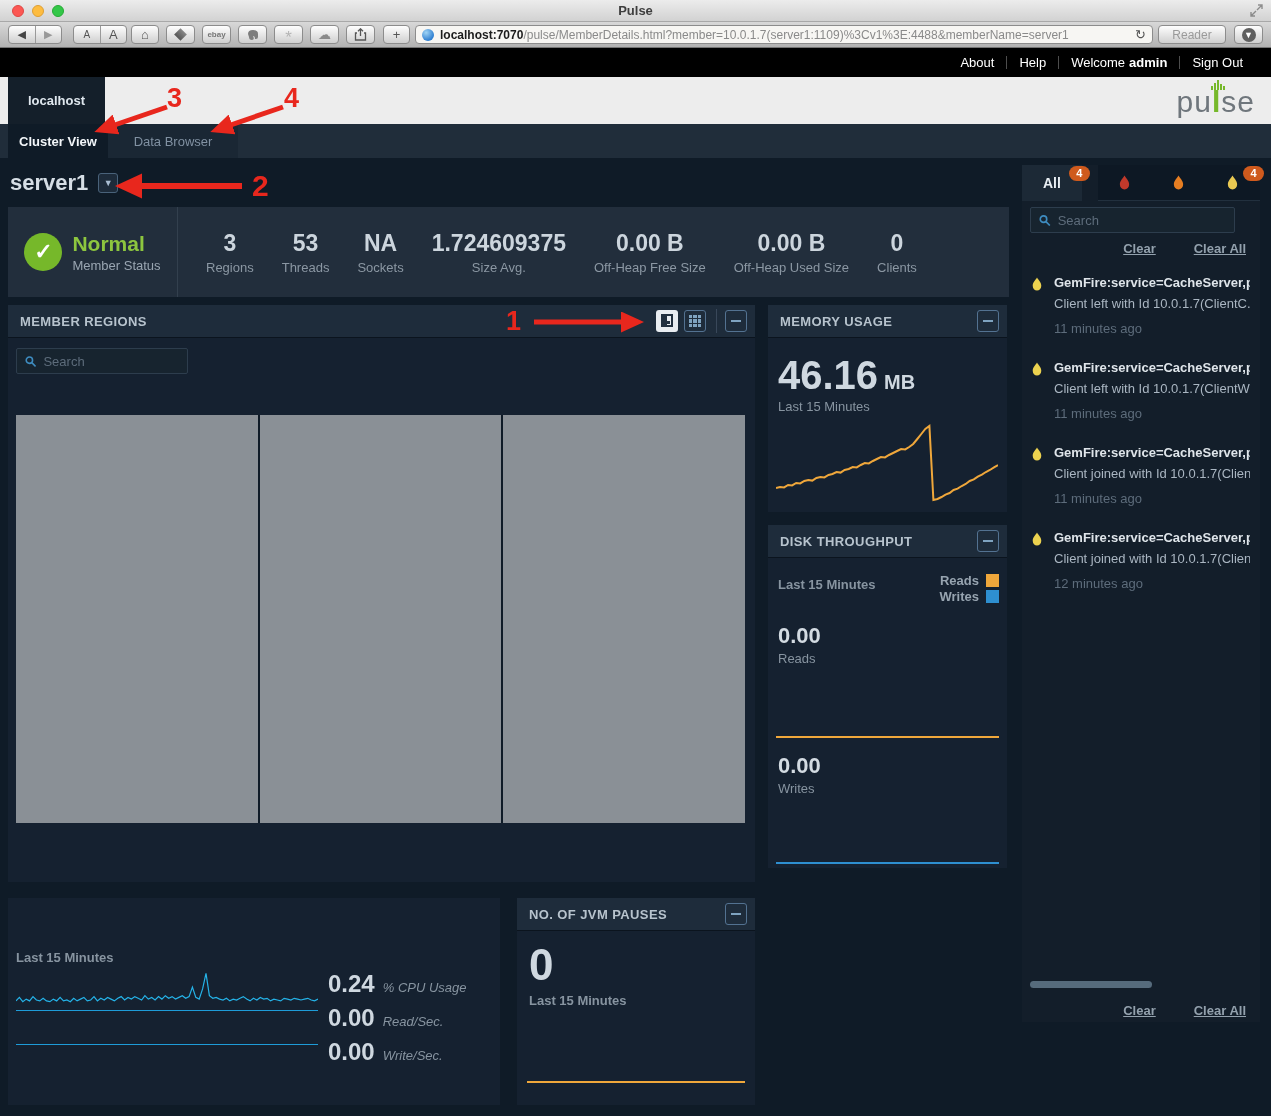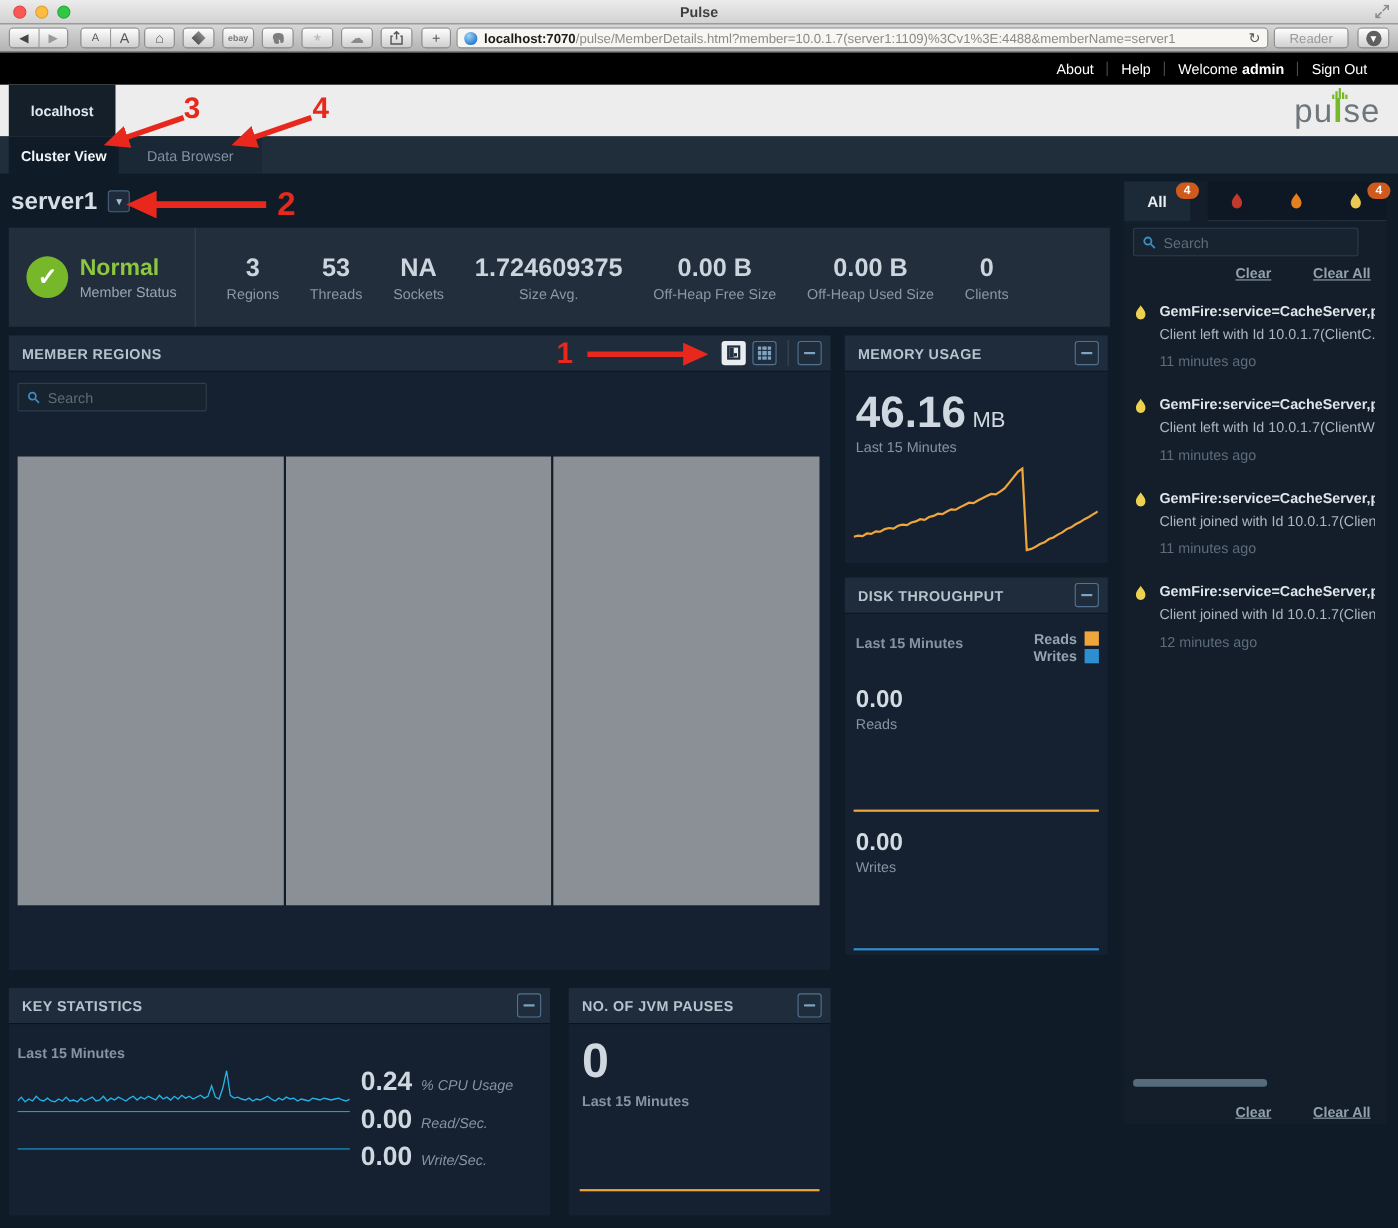--- a/index.html
+++ b/index.html
@@ -107,21 +107,21 @@
     font-family:"Liberation Sans",sans-serif; width:100%; }
   .searchbox input::placeholder { color:#5d6c7b; }
 
   
   .treemap { position:absolute; left:8px; top:110px; width:729px; height:408px;
     display:flex; gap:2px; background:#0f1b27; }
   .tmblock { flex:1; }
 
   
   .bigval { font-size:40px; font-weight:bold; color:#cfd8e0; }
-  .bigunit { font-size:20px; font-weight:normal; color:#cfd8e0; margin-left:6px; }
+  .bigunit { font-size:20px; font-weight:bold; color:#cfd8e0; margin-left:6px; }
   .caption { font-size:13px; color:#8794a0; }
   .chart { position:absolute; }
 
   
   .legendrow { position:absolute; display:flex; align-items:center; gap:7px; }
   .legendrow .lab { font-size:13px; font-weight:bold; color:#97a4b0; }
   .legendrow .sw { width:13px; height:13px; }
   .midval { font-size:22px; font-weight:bold; color:#d3dbe2; }
   .hline { position:absolute; height:2px; }
 
@@ -378,26 +378,20 @@
       </div>
       <div class="midval" style="position:absolute;left:10px;top:98px;">0.00</div>
       <div class="caption" style="position:absolute;left:10px;top:126px;">Reads</div>
       <div class="hline" style="left: 8px; top: 211px; width: 223px; background: rgb(239, 167, 59);"></div>
       <div class="midval" style="position:absolute;left:10px;top:228px;">0.00</div>
       <div class="caption" style="position:absolute;left:10px;top:256px;">Writes</div>
       <div class="hline" style="left: 8px; top: 337px; width: 223px; background: rgb(46, 143, 208);"></div>
     </div>
 
     <div class="panel" style="left:8px;top:740px;width:492px;height:207px;">
-      <div class="phead">
-        <span class="ptitle">KEY STATISTICS</span>
-        <span class="sqbtn">
-            <span class="minus"></span>
-          </span>
-      </div>
       <div class="caption" style="position:absolute;left:8px;top:52px;font-weight:bold;">Last 15 Minutes</div>
       <svg class="chart" style="left:8px;top:72px;" width="302" height="36" viewBox="0 0 302 36" preserveAspectRatio="none">
           <polyline points="0.0,30.9 3.4,27.4 6.8,31.7 10.2,29.1 13.6,30.9 17.0,26.6 20.4,30.0 23.8,30.9 27.1,28.3 30.5,30.9 33.9,31.7 37.3,29.1 40.7,30.9 44.1,27.4 47.5,30.9 50.9,30.0 54.3,31.7 57.7,28.3 61.1,30.9 64.5,29.1 67.9,27.4 71.3,30.9 74.7,30.0 78.0,26.6 81.4,30.9 84.8,28.3 88.2,30.0 91.6,27.4 95.0,29.1 98.4,30.9 101.8,28.3 105.2,26.6 108.6,30.0 112.0,27.4 115.4,29.1 118.8,26.6 122.2,28.3 125.6,30.0 128.9,25.7 132.3,29.1 135.7,27.4 139.1,30.0 142.5,26.6 145.9,29.1 149.3,25.7 152.7,28.3 156.1,26.6 159.5,29.1 162.9,27.4 166.3,25.7 169.7,28.3 173.1,26.6 176.4,17.1 179.8,27.4 183.2,29.1 186.6,18.9 190.0,3.4 193.4,25.7 196.8,28.3 200.2,27.4 203.6,29.1 207.0,30.0 210.4,28.3 213.8,30.9 217.2,29.1 220.6,30.0 224.0,28.3 227.3,26.6 230.7,29.1 234.1,30.9 237.5,28.3 240.9,30.0 244.3,27.4 247.7,29.1 251.1,28.3 254.5,30.9 257.9,29.1 261.3,30.0 264.7,30.9 268.1,28.3 271.5,29.1 274.9,30.0 278.2,28.3 281.6,29.1 285.0,30.0 288.4,29.1 291.8,28.3 295.2,30.0 298.6,30.9 302.0,29.1" fill="none" stroke="#25b3e8" stroke-width="1.2"></polyline>
         </svg>
       <div class="thinline" style="left: 8px; top: 112px; width: 302px; background: rgb(30, 156, 216);"></div>
       <div class="thinline" style="left: 8px; top: 146px; width: 302px; background: rgb(30, 156, 216);"></div>
       <div class="kvrow" style="left:320px;top:72px;text-align:right;">
         <span class="v">0.24</span>
         <span class="l">% CPU Usage</span>
       </div>

